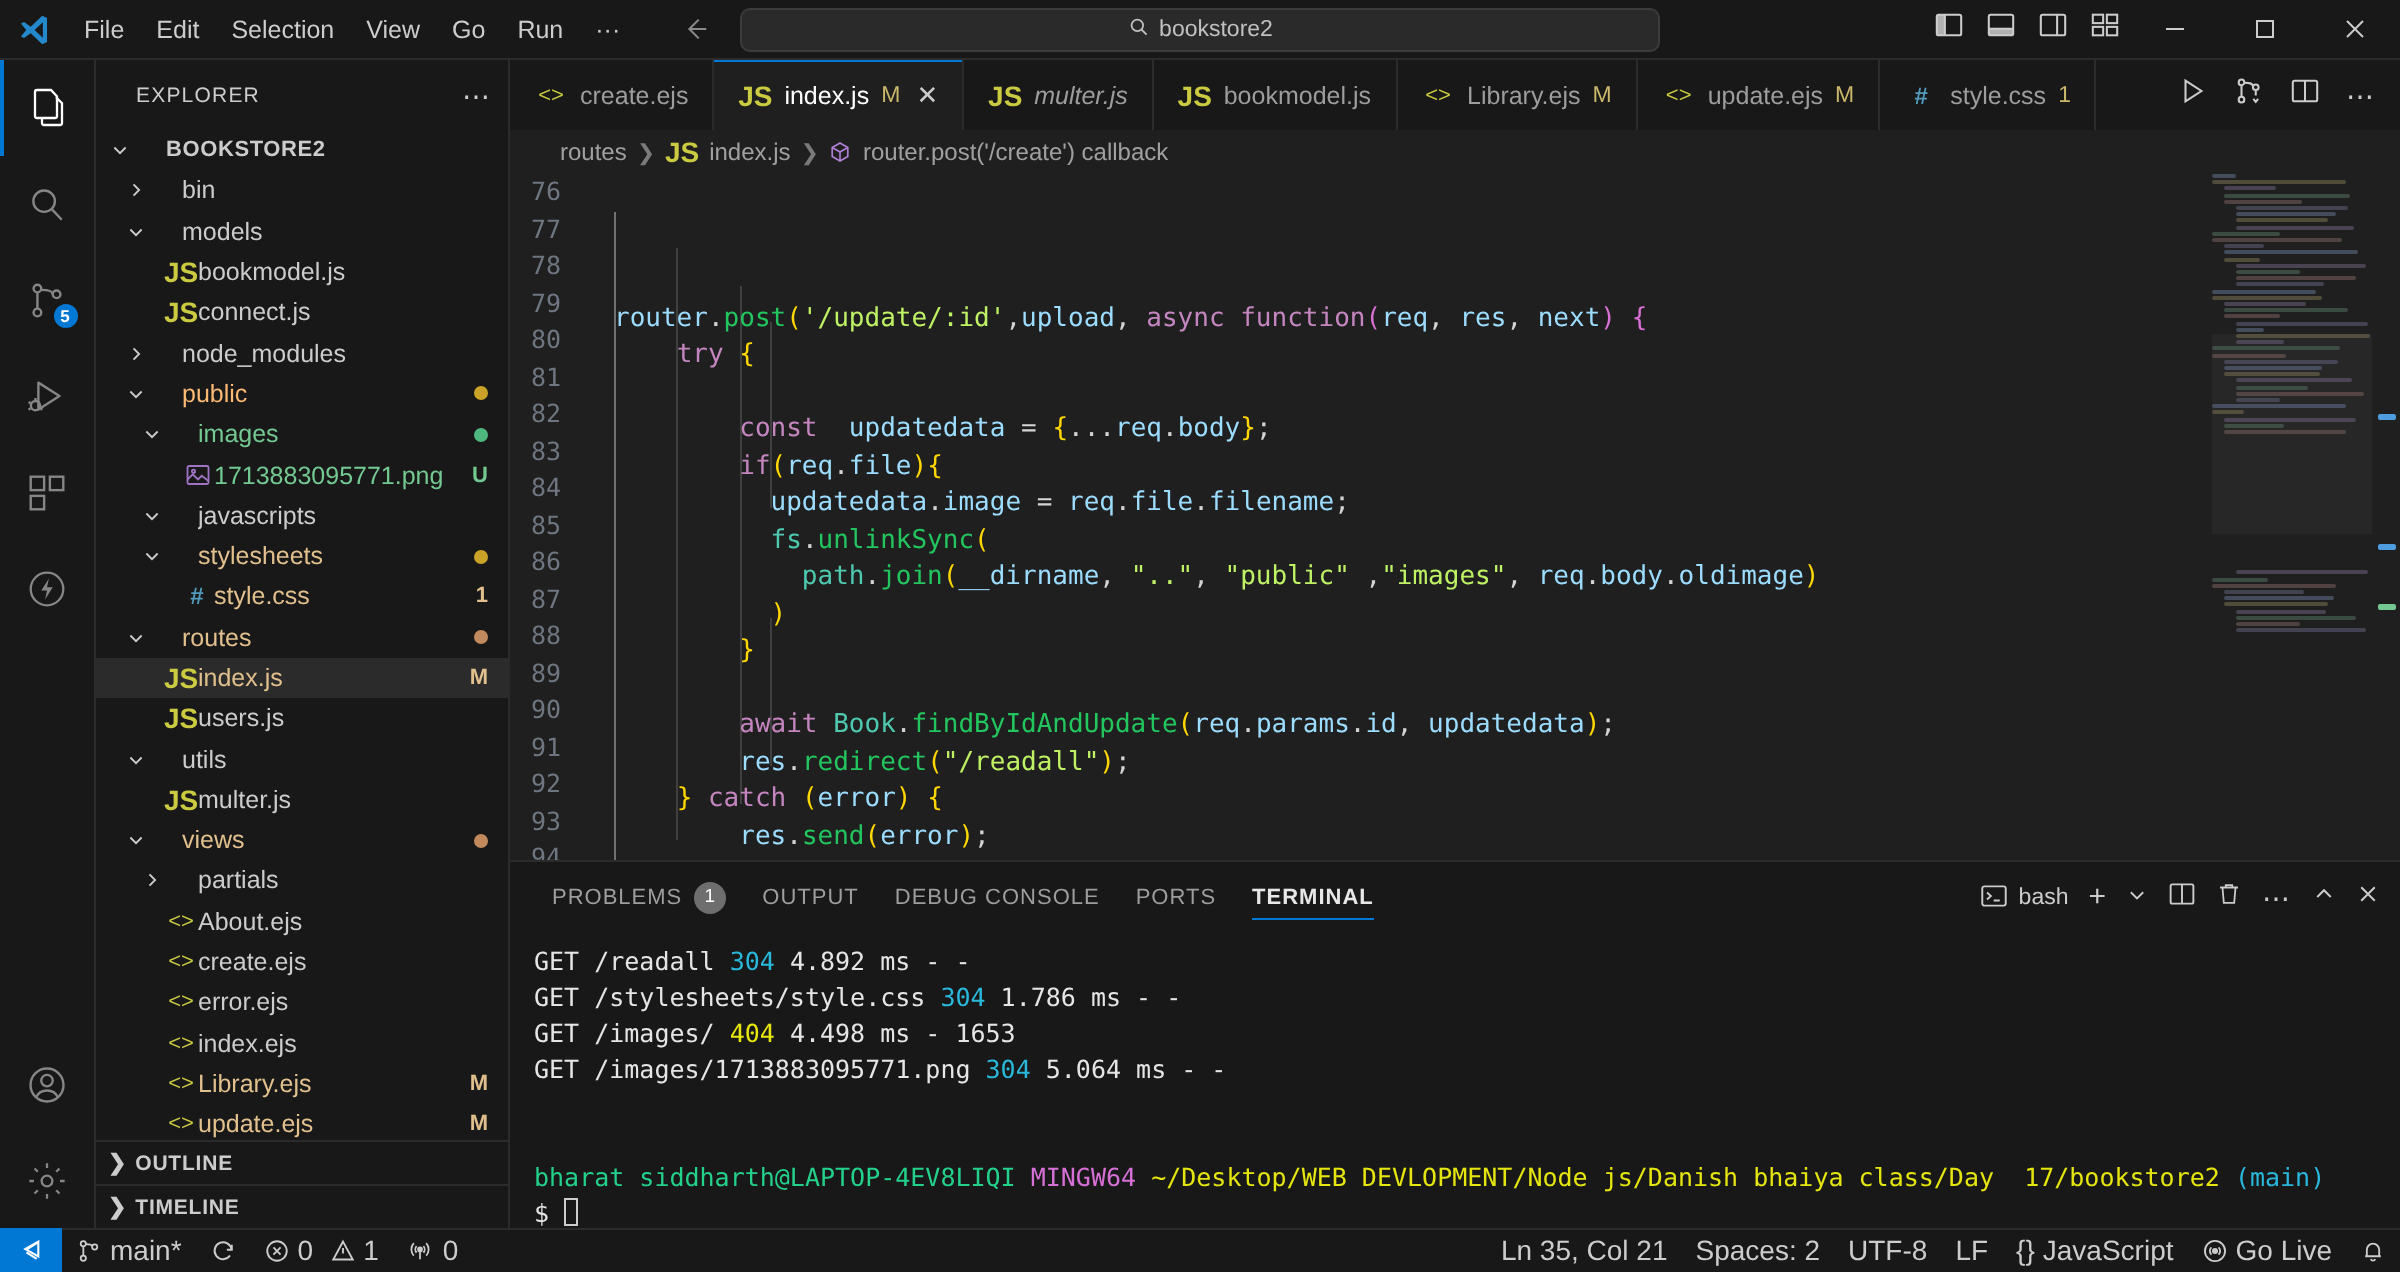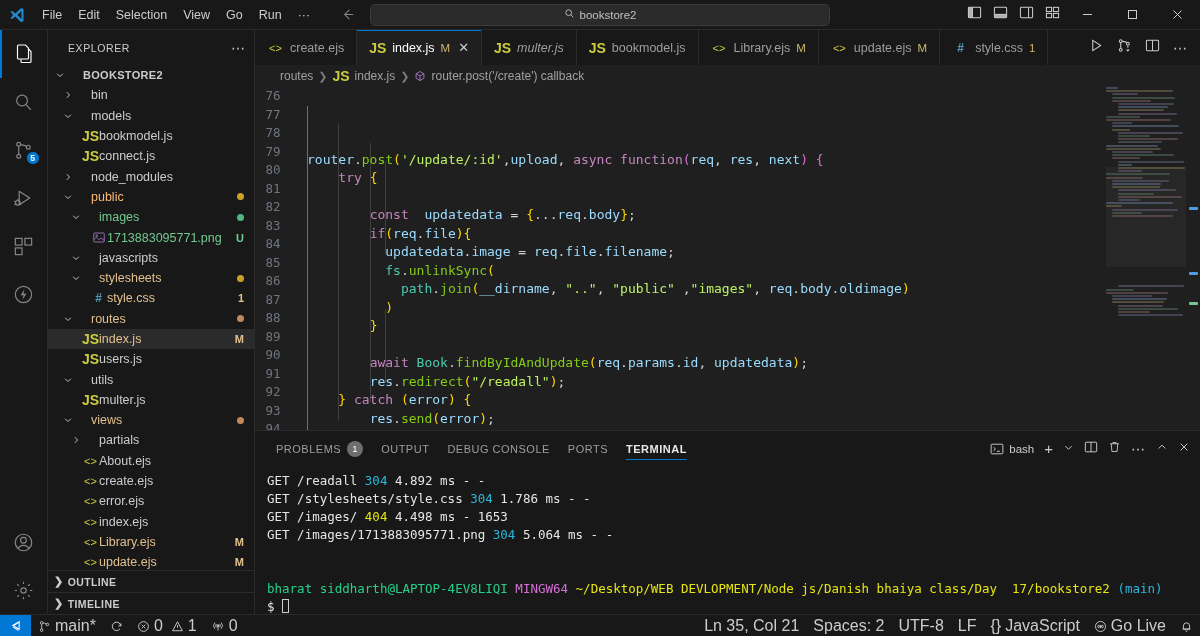--- a/index.html
+++ b/index.html
@@ -124,21 +124,21 @@
   .minimap {
     position: absolute; right: 14px; top: 0; width: 80px; bottom: 0; opacity: 0.85;
   }
   .mm-line { position: absolute; height: 2px; border-radius: 1px; }
   .mm-slider { position: absolute; left: 0; right: 0; background: rgba(255,255,255,0.045); }
   .overview { position:absolute; right: 0; top:0; bottom:0; width: 14px; }
   .ov-mark { position: absolute; right: 2px; width: 9px; height: 3px; border-radius: 1px; }
 
   
   .t-kw { color: #c586c0; }
-  .t-fn { color: #84cc16; }
+  .t-fn { color: #22c55e; }
   .t-str { color: #bef264; }
   .t-op { color: #d4d4d4; }
 
   
   .panel { height: 184px; flex: none; background: #181818; display: flex; flex-direction: column;
            border-top: 1px solid #2b2b2b; }
   .panel-tabs { height: 35px; display: flex; align-items: center; padding-left: 12px; gap: 0; }
   .ptab {
     font-size: 11px; letter-spacing: 0.5px; color: #9d9d9d; padding: 0 9px; height: 35px;
     display: flex; align-items: center; gap: 6px; position: relative;
@@ -160,22 +160,22 @@
   .terminal div { height: 18px; line-height: 18px; }
   .g-green { color: #23d18b; }
   .g-cyan { color: #29b8db; }
   .g-yellow { color: #e5e510; margin-top: 38px; }
   .g-magenta { color: #d670d6; }
   .g-white { color: #e5e5e5; }
   .cursor-blk { display: inline-block; width: 7px; height: 14px; border: 1px solid #cccccc; vertical-align: -2px; }
 
   
   .statusbar {
-    height: 22px; background: #181818; display: flex; align-items: flex-start; flex: none;
-    font-size: 16px; color: #cccccc; border-top: 1px solid #2b2b2b;
+    height: 22px; background: #181818; display: flex; align-items: flex-end; flex: none;
+    font-size: 14px; color: #cccccc; border-top: 1px solid #2b2b2b;
   }
   .remote { background: #0078d4; height: 22px; display: flex; align-items: center; padding: 0 9px; color: #fff; }
   .sb-item { display: flex; align-items: center; gap: 4px; padding: 0 7px; height: 22px; white-space: nowrap; }
   .sb-right { margin-left: auto; display: flex; align-items: center; }
   svg { overflow: visible; }
 </style>
 </head>
 <body>
 
 <div id="app">

